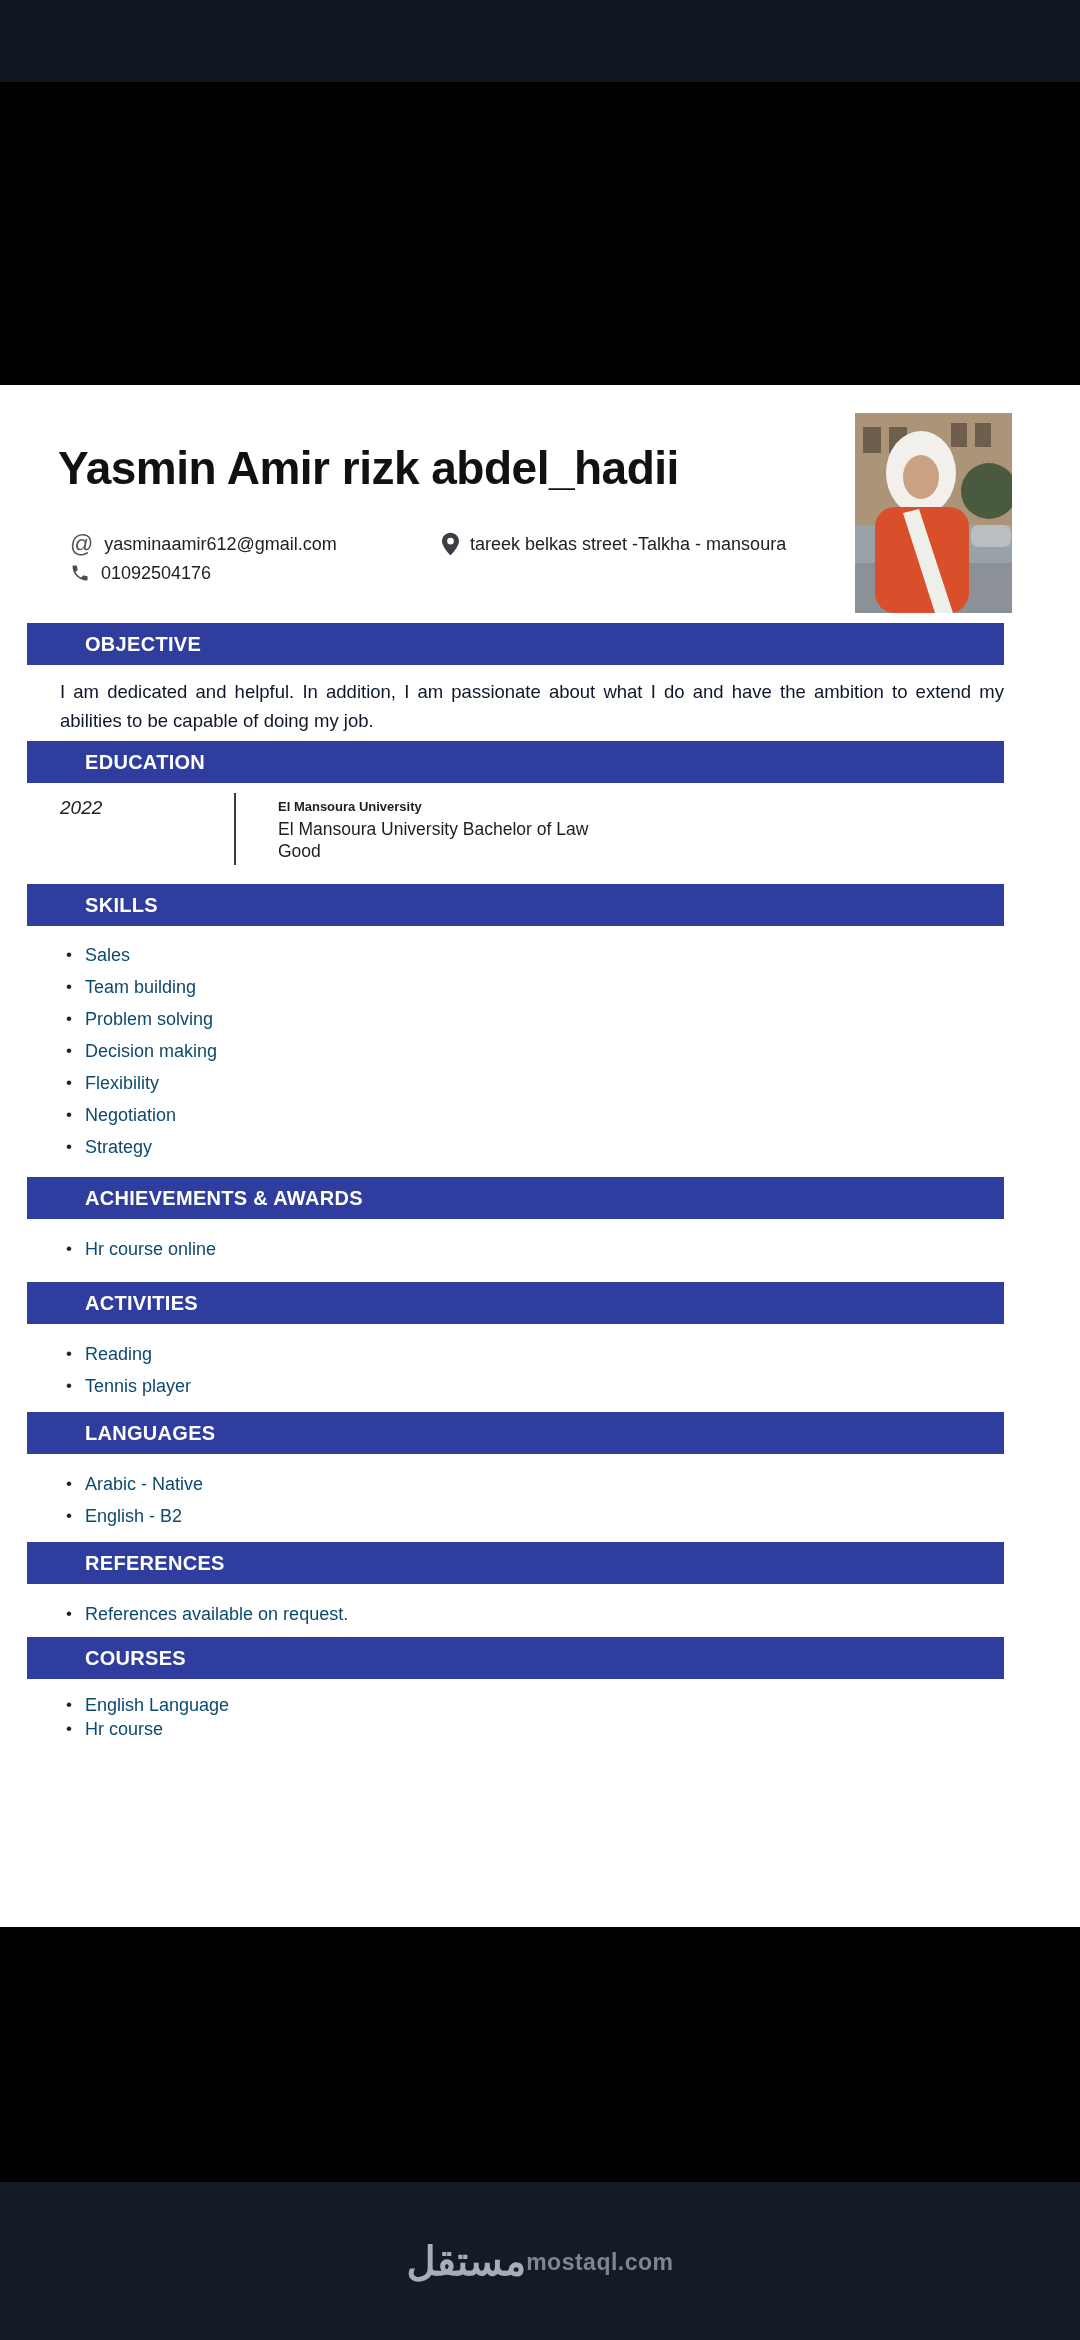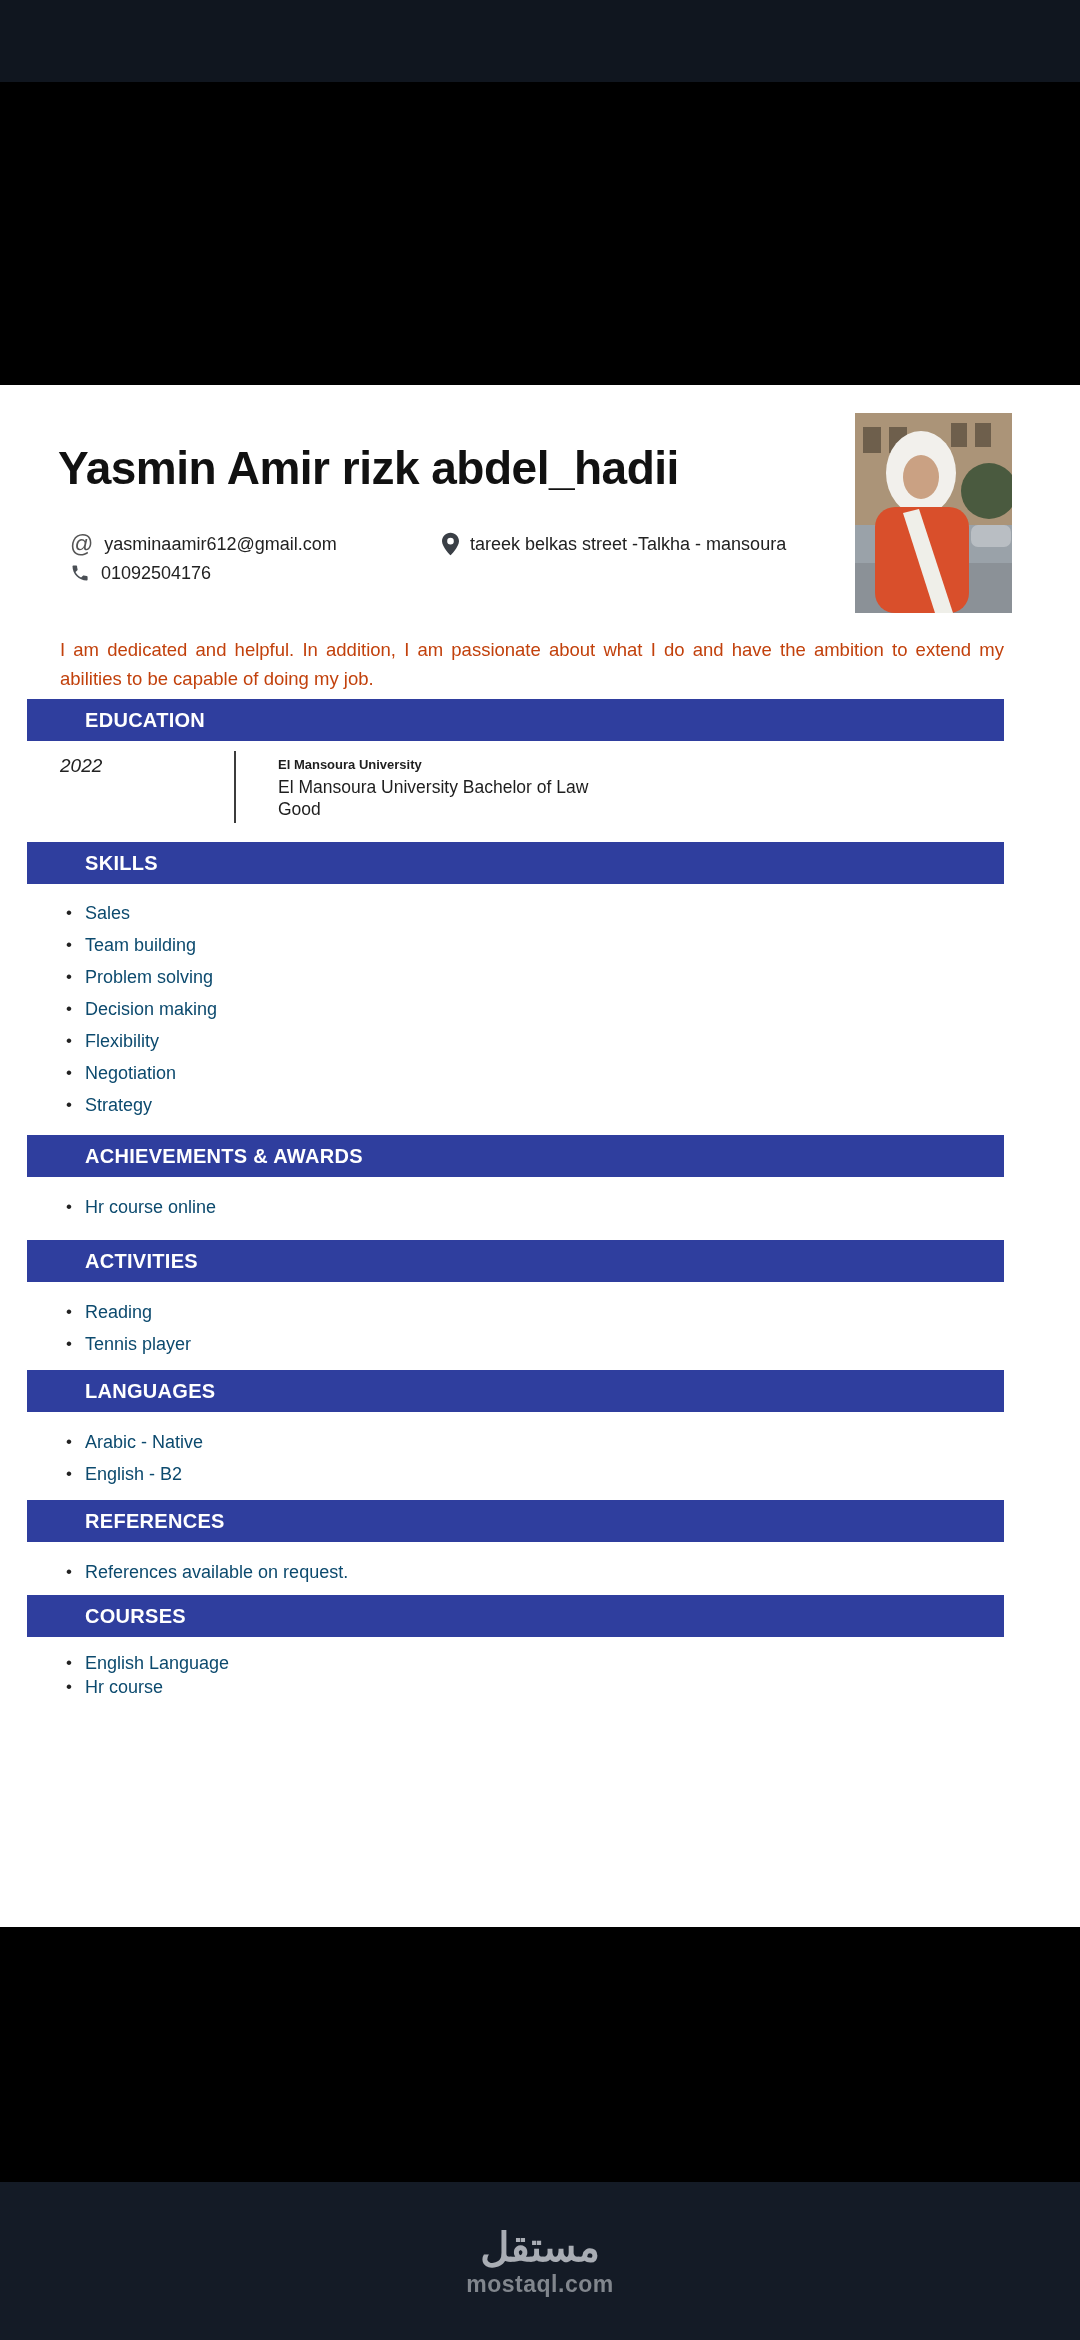--- a/index.html
+++ b/index.html
@@ -6,21 +6,21 @@
   html,body { background:#000; }
   body { font-family:"Liberation Sans", sans-serif; }
 
   .screen { position:relative; width:1080px; height:2340px; margin:0 auto; background:#ffffff; overflow:hidden; }
 
   
   .band-top-navy    { position:absolute; top:0;     left:0; width:100%; height:82px;   background:#10161f; }
   .band-top-black   { position:absolute; top:82px;  left:0; width:100%; height:303px;  background:#000000; }
   .band-bottom-black{ position:absolute; top:1927px;left:0; width:100%; height:255px;  background:#000000; }
   .band-bottom-navy { position:absolute; top:2182px;left:0; width:100%; height:158px;  background:#141b26;
-                      display:flex; flex-direction:column; align-items:center; justify-content:center; }
+                      display:flex; flex-direction:row; align-items:center; justify-content:center; }
 
   .wm-ar { font-size:40px; font-weight:bold; color:#a9adb4; line-height:1.1; }
   .wm-en { font-size:23px; font-weight:bold; color:#81868d; margin-top:2px; letter-spacing:0.5px; }
 
   
   .doc { position:absolute; top:385px; left:0; width:1080px; height:1542px; background:#ffffff; color:#1e1e1e;border-radius:25px; }
 
   .doc-header { position:relative; height:238px; }
   .name { position:absolute; left:58px; top:56px; font-size:46px; font-weight:bold; color:#111; letter-spacing:-0.5px; }
 
@@ -33,21 +33,21 @@
   .contact-address { left:372px; top:0; }
   .contact-phone   { left:0;     top:29px;text-align:center; }
   .at-icon { font-size:23px; color:#555; line-height:1; }
   .contact-item svg { flex:0 0 auto; }
 
   
   .section-bar { margin-left:27px; width:977px; height:42px; background:#2f3e9e; color:#fff;
                  display:flex; align-items:center; padding-left:58px;
                  font-size:20px; font-weight:bold; letter-spacing:0.3px; }
 
-  .objective-text { margin:12px 76px 6px 60px; font-size:18.5px; line-height:29px; color:#c2410c; text-align:justify; }
+  .objective-text { margin:12px 76px 6px 60px; font-size:18.5px; line-height:29px; color:#0f172a; text-align:justify; }
 
   
   .edu { display:flex; margin:13px 76px 19px 60px; }
   .edu-year { width:174px; font-style:italic; font-size:19px; color:#222; padding-top:1px; }
   .edu-divider { width:2px; background:#3c3c3c; height:72px; margin-top:-3px; }
   .edu-details { padding-left:42px; font-size:17.5px; line-height:22px; color:#1e1e1e; }
   .edu-school { font-weight:bold; font-size:13px; }
 
   
   ul.bullets { list-style:none; margin:14px 76px 10px 60px; }
@@ -103,20 +103,23 @@
         </div>
         <div class="contact-item contact-phone">
           <svg width="20" height="20" viewBox="0 0 24 24">
             <path d="M6.6 10.8c1.5 2.9 3.8 5.2 6.7 6.7l2.2-2.2c.3-.3.7-.4 1-.2 1.1.4 2.4.6 3.6.6.6 0 1 .4 1 1V20c0 .6-.4 1-1 1C10.6 21 3 13.4 3 4c0-.6.4-1 1-1h3.5c.6 0 1 .4 1 1 0 1.3.2 2.5.6 3.6.1.4 0 .7-.2 1l-2.3 2.2z" fill="#4a4f55"></path>
           </svg>
           <span>01092504176</span>
         </div>
       </div>
     </div>
 
+    <div class="section-bar">
+      <span>OBJECTIVE</span>
+    </div>
     <p class="objective-text">I am dedicated and helpful. In addition, I am passionate about what I do and have the ambition to extend my abilities to be capable of doing my job.</p>
 
     <div class="section-bar">
       <span>EDUCATION</span>
     </div>
     <div class="edu">
       <div class="edu-year">2022</div>
       <div class="edu-divider"></div>
       <div class="edu-details">
         <div class="edu-school">El Mansoura University</div>

